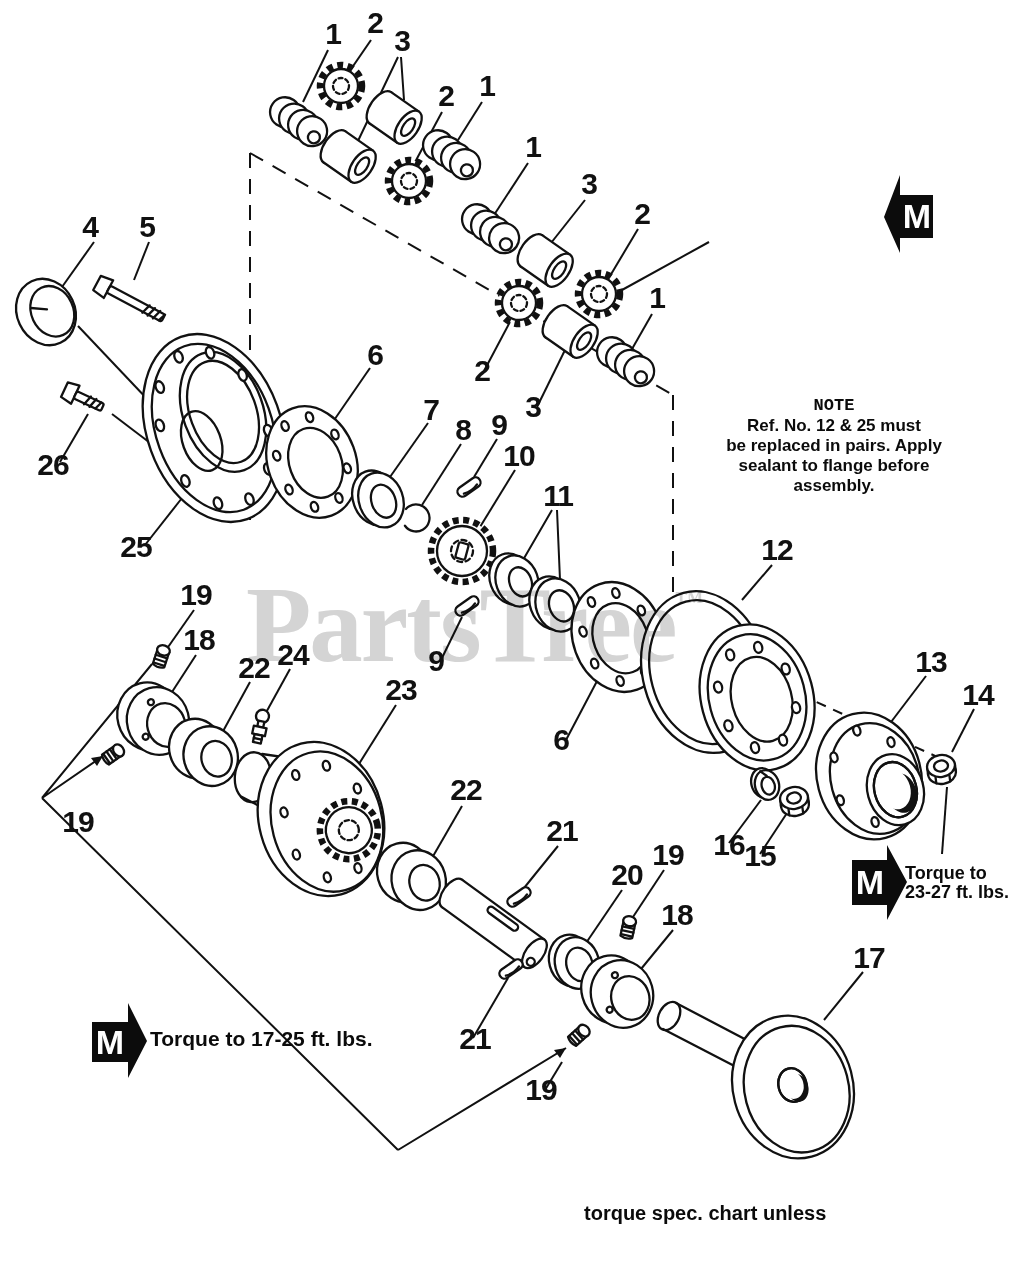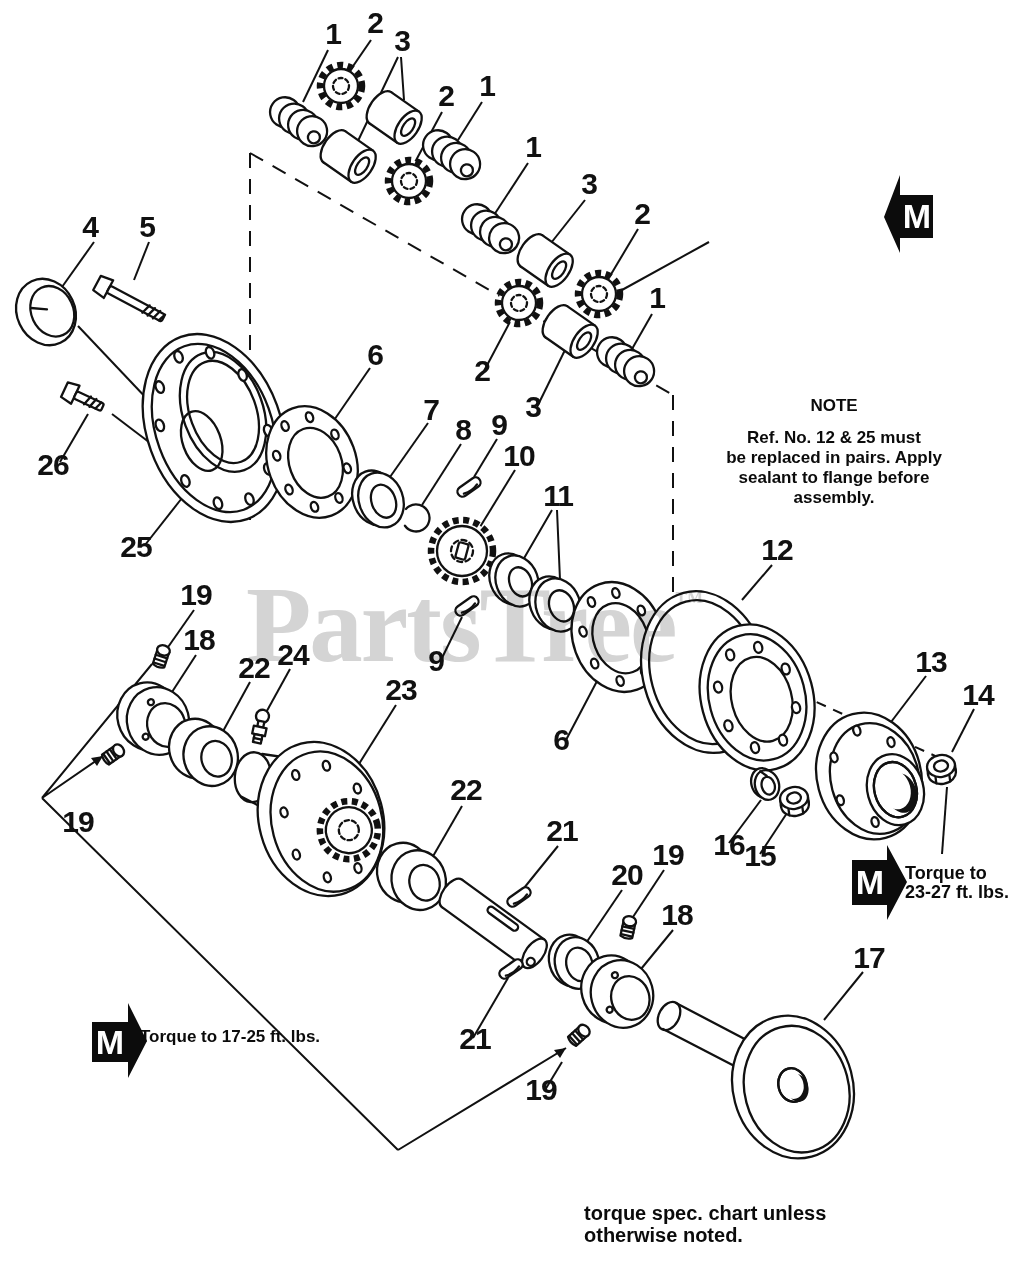--- a/index.html
+++ b/index.html
@@ -13,23 +13,23 @@
   svg .lead{stroke:#111;stroke-width:2;fill:none;}
   svg .dash{stroke:#111;stroke-width:2;fill:none;stroke-dasharray:15 11;}
   svg .cdash{stroke:#111;stroke-width:2;fill:none;stroke-dasharray:10 8;}
   svg text.num{fill:#111;stroke:none;font:bold 30px "Liberation Sans",sans-serif;text-anchor:middle;letter-spacing:-1px;}
   svg .mpoly{fill:#0c0c0c;stroke:none;}
   svg text.mletter{fill:#fff;stroke:none;font:bold 34px "Liberation Sans",sans-serif;text-anchor:middle;}
   .note{position:absolute;font-weight:bold;white-space:nowrap;}
   .note div{white-space:nowrap;}
   #pinions-note{left:710px;top:200px;font-size:18px;line-height:21px;}
   #center-note{left:723px;top:396px;width:222px;text-align:center;font-size:17px;line-height:20px;}
-  #center-note .t{margin-bottom:12px;}
+  #center-note .t{margin-bottom:0;font-family:Liberation Mono, monospace;}
   #torque-right{left:905px;top:864px;font-size:18px;line-height:19px;}
-  #torque-left{left:140px;top:1027px;font-size:17px;}
+  #torque-left{left:150px;top:1027px;font-size:21px;}
   #bottom-note{left:584px;top:1203px;font-size:20px;line-height:21.5px;}
   #watermark{position:absolute;left:246px;top:572px;font-family:"Liberation Serif",serif;
              font-weight:bold;font-size:107px;letter-spacing:-2px;color:#d4d4d4;
              mix-blend-mode:multiply;pointer-events:none;line-height:1;}
   #watermark sup{font-size:17px;letter-spacing:0;vertical-align:58px;}
 </style>
 </head>
 <body>
 
 <div id="page">
@@ -489,17 +489,16 @@
     <div>Torque to</div>
     <div>23-27 ft. lbs.</div>
   </div>
 
   <div class="note" id="torque-left">
     <span>Torque to 17-25 ft. lbs.</span>
   </div>
 
   <div class="note" id="bottom-note">
     <div>torque spec. chart unless</div>
-    <div>otherwise noted.</div>
   </div>
 
   <div id="watermark"><span>PartsTree</span><sup>TM</sup></div>
 </div>
 
 </body></html>

